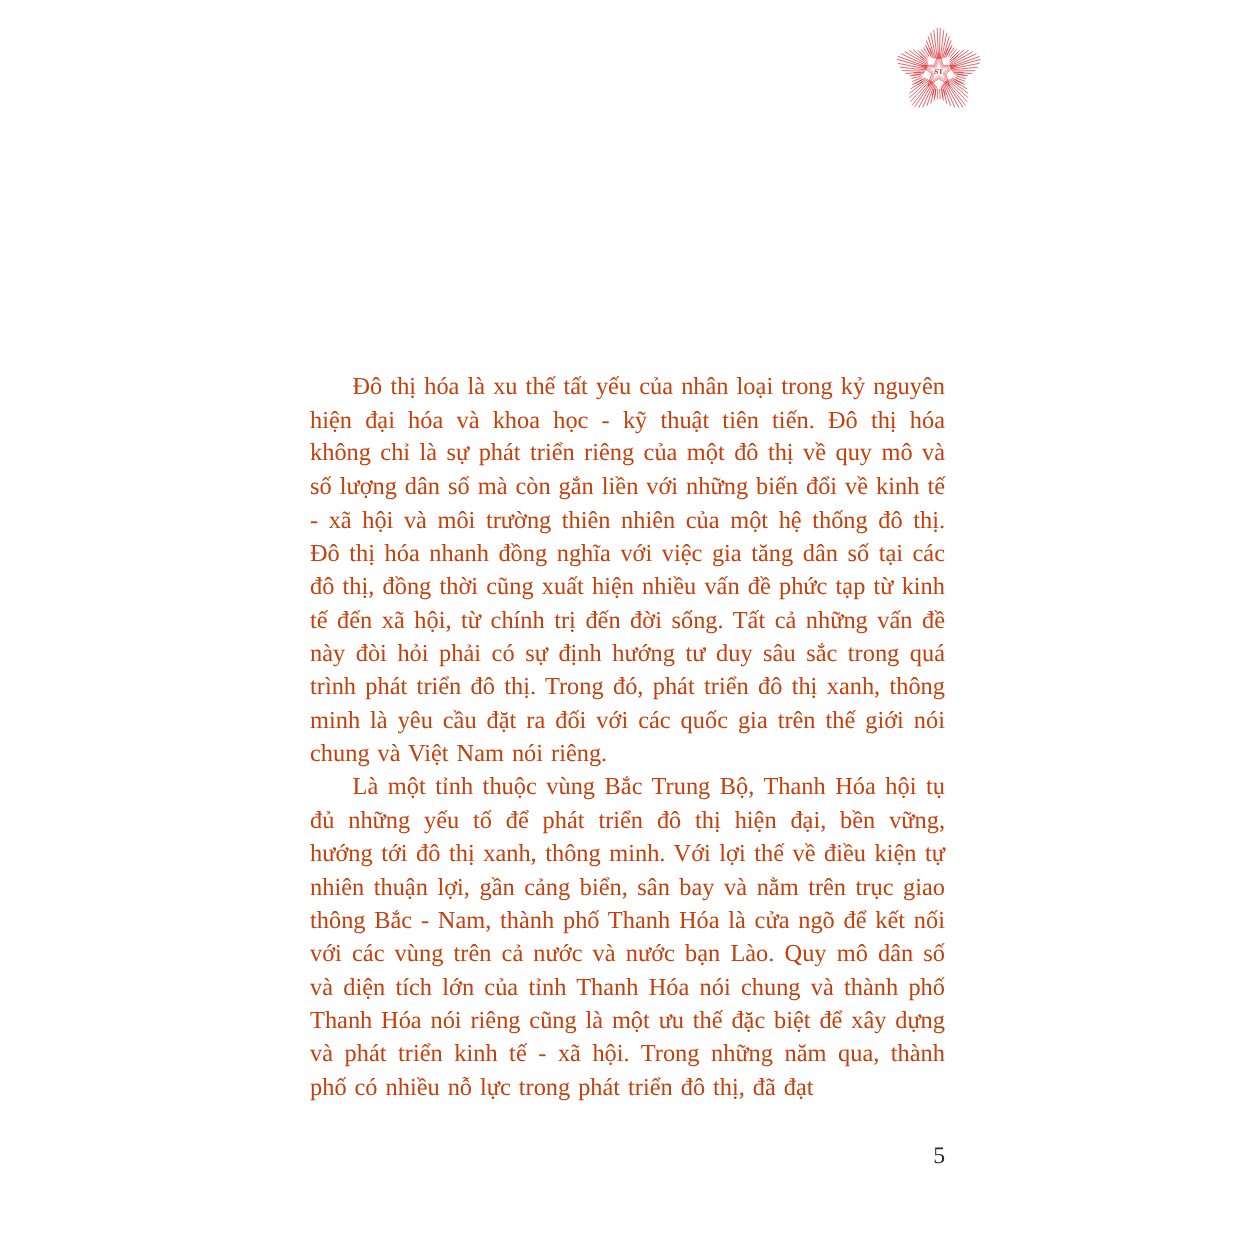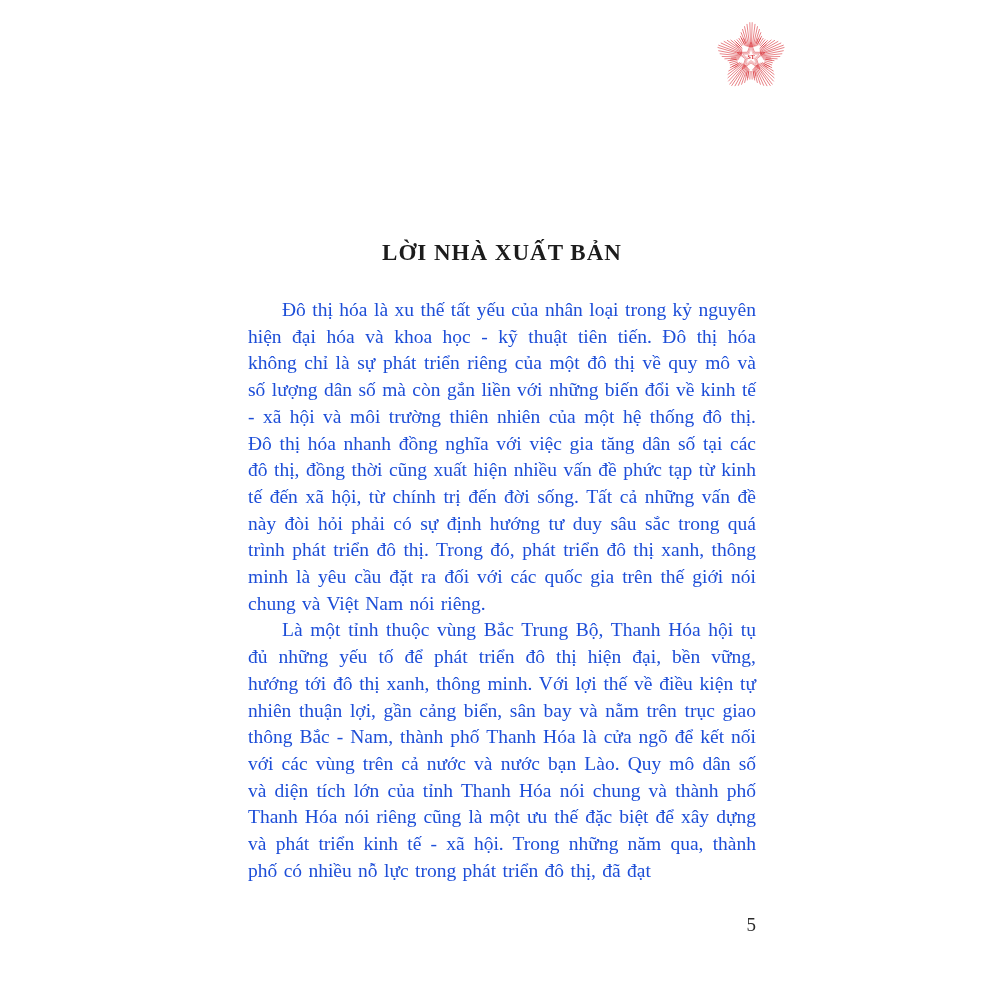--- a/index.html
+++ b/index.html
@@ -13,21 +13,21 @@
     position:absolute; top:20px; left:714px; width:74px; height:74px;
   }
   .doc-title {
     position:absolute; top:225px; left:248px; width:508px;
     text-align:center; font-weight:bold; font-size:23px;
     letter-spacing:1px; color:#1c1c1c; white-space:nowrap;
   }
   .body-text {
     position:absolute; top:297px; left:248px; width:508px;
     font-size:19.5px; line-height:26.7px; text-align:justify;
-    color:#1d4ed8; word-spacing:1.5px;
+    color:#c2410c; word-spacing:1.5px;
   }
   .body-text p { margin:0; text-indent:34px; }
   .page-number {
     position:absolute; top:914px; left:248px; width:508px;
     text-align:right; font-size:19px; color:#2b2b2b;
   }
   .logo-svg text {
     font-family:"Liberation Serif","DejaVu Serif",serif;
     font-weight:bold; font-size:8px;
   }
@@ -76,21 +76,20 @@
         <use href="#fb" transform="rotate(252)"></use>
         <use href="#fb" transform="rotate(324)"></use>
         <use href="#star" transform="scale(0.95)"></use>
         <use href="#star" transform="scale(0.75)"></use>
         <use href="#star" transform="scale(0.55)"></use>
       </g>
       <text x="0" y="2.8" text-anchor="middle" fill="#d6232a">ST</text>
     </svg>
   </div>
 
-  <h1 class="doc-title">LỜI NHÀ XUẤT BẢN</h1>
 
   <div class="body-text">
     <p>Đô thị hóa là xu thế tất yếu của nhân loại trong kỷ nguyên hiện đại hóa và khoa học - kỹ thuật tiên tiến. Đô thị hóa không chỉ là sự phát triển riêng của một đô thị về quy mô và số lượng dân số mà còn gắn liền với những biến đổi về kinh tế - xã hội và môi trường thiên nhiên của một hệ thống đô thị. Đô thị hóa nhanh đồng nghĩa với việc gia tăng dân số tại các đô thị, đồng thời cũng xuất hiện nhiều vấn đề phức tạp từ kinh tế đến xã hội, từ chính trị đến đời sống. Tất cả những vấn đề này đòi hỏi phải có sự định hướng tư duy sâu sắc trong quá trình phát triển đô thị. Trong đó, phát triển đô thị xanh, thông minh là yêu cầu đặt ra đối với các quốc gia trên thế giới nói chung và Việt Nam nói riêng.</p>
     <p>Là một tỉnh thuộc vùng Bắc Trung Bộ, Thanh Hóa hội tụ đủ những yếu tố để phát triển đô thị hiện đại, bền vững, hướng tới đô thị xanh, thông minh. Với lợi thế về điều kiện tự nhiên thuận lợi, gần cảng biển, sân bay và nằm trên trục giao thông Bắc - Nam, thành phố Thanh Hóa là cửa ngõ để kết nối với các vùng trên cả nước và nước bạn Lào. Quy mô dân số và diện tích lớn của tỉnh Thanh Hóa nói chung và thành phố Thanh Hóa nói riêng cũng là một ưu thế đặc biệt để xây dựng và phát triển kinh tế - xã hội. Trong những năm qua, thành phố có nhiều nỗ lực trong phát triển đô thị, đã đạt</p>
   </div>
 
   <div class="page-number">5</div>
 
 </div>
 

